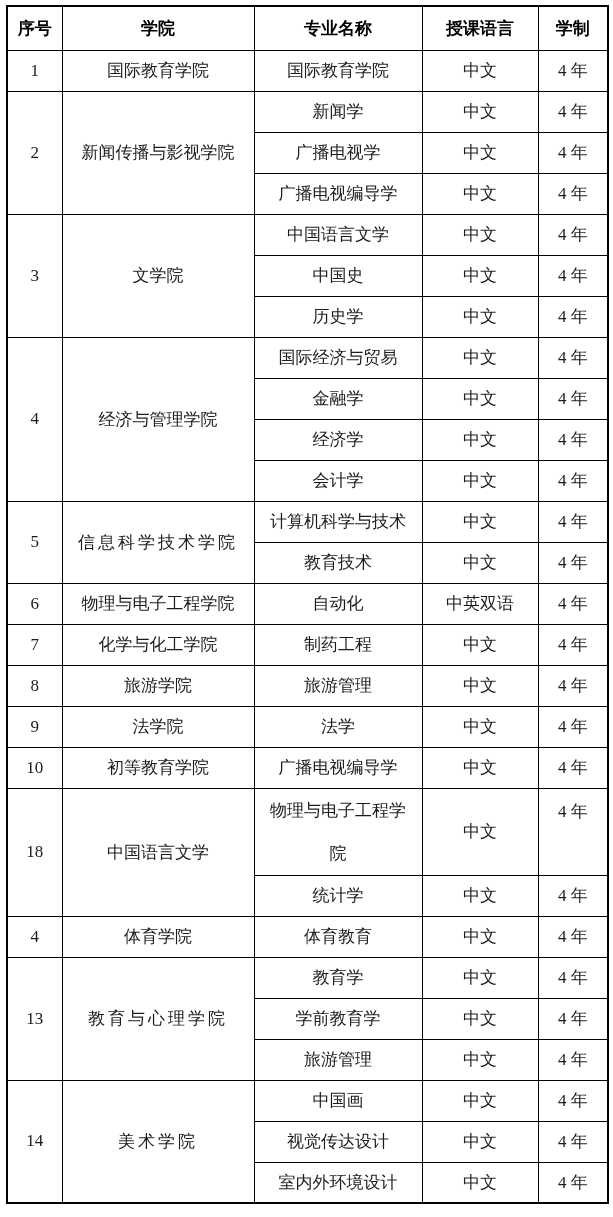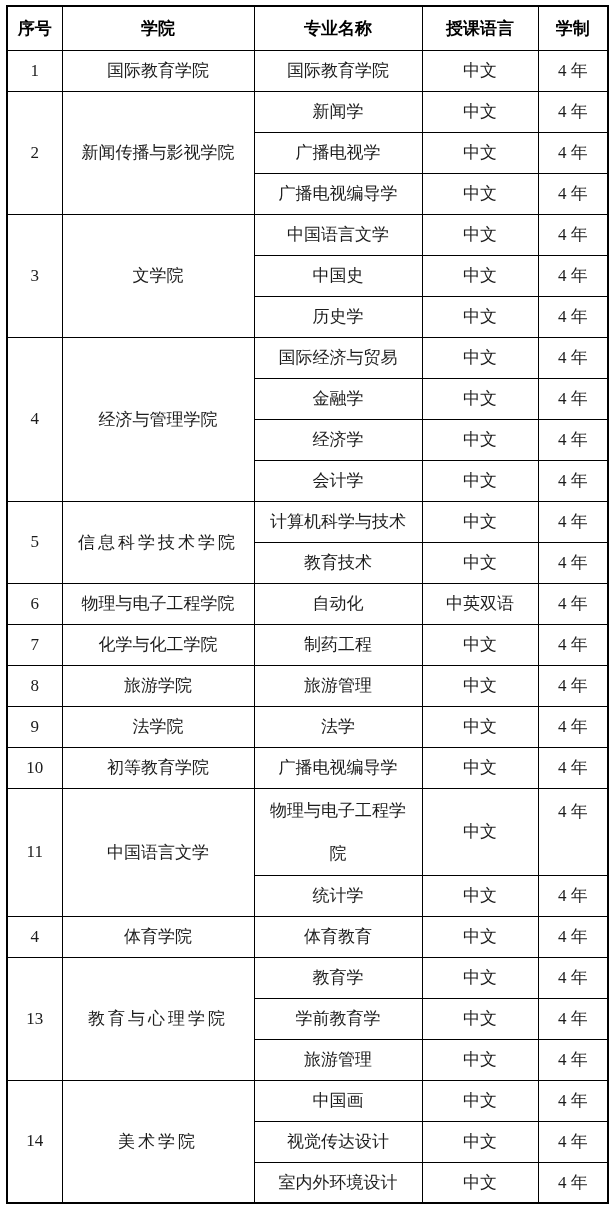--- a/index.html
+++ b/index.html
@@ -190,21 +190,21 @@
           <td class="col-duration">4 年</td>
         </tr>
         <tr>
           <td rowspan="1" class="col-no">10</td>
           <td rowspan="1" class="col-college">初等教育学院</td>
           <td class="col-major">广播电视编导学</td>
           <td class="col-language">中文</td>
           <td class="col-duration">4 年</td>
         </tr>
         <tr class="tall">
-          <td rowspan="2" class="col-no">11</td>
+          <td rowspan="2" class="col-no">18</td>
           <td rowspan="2" class="col-college">中国语言文学</td>
           <td class="col-major">物理与电子工程学院</td>
           <td class="col-language">中文</td>
           <td class="col-duration">4 年</td>
         </tr>
         <tr>
           <td class="col-major">统计学</td>
           <td class="col-language">中文</td>
           <td class="col-duration">4 年</td>
         </tr>

